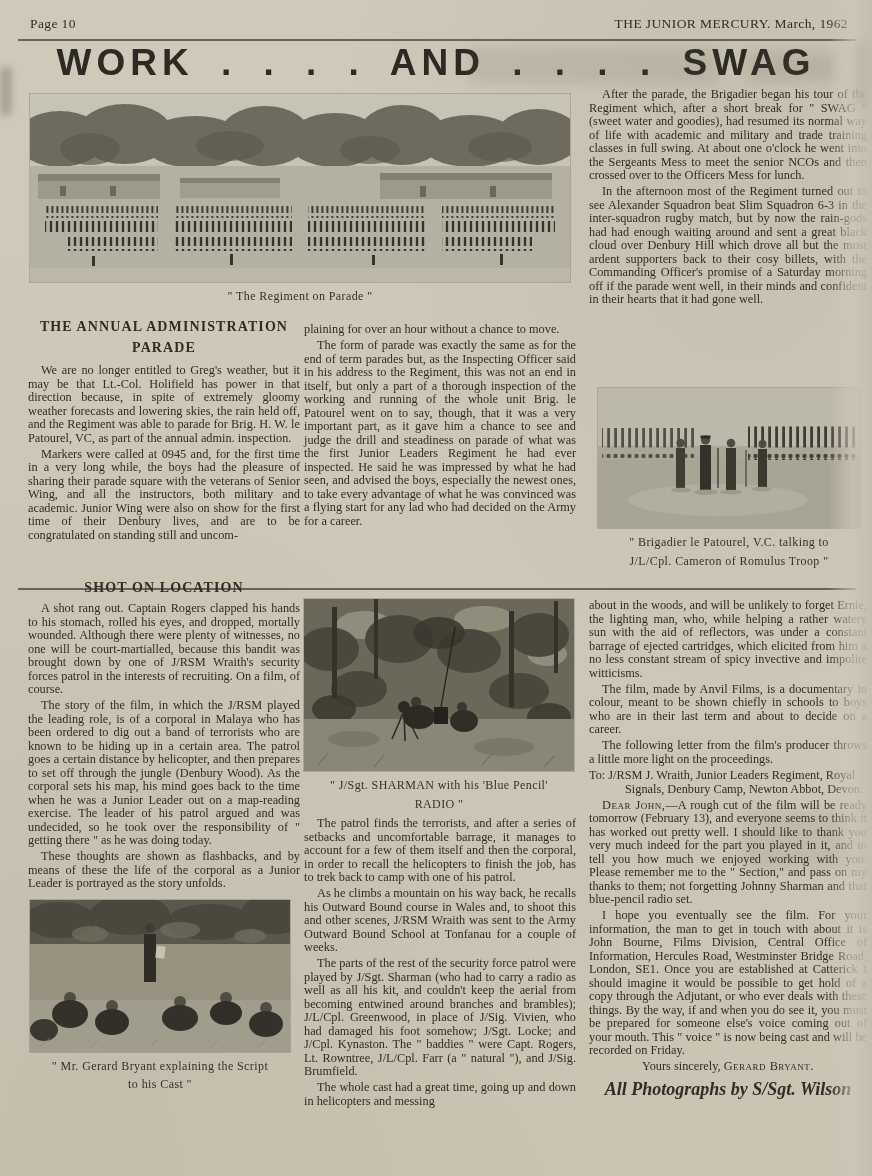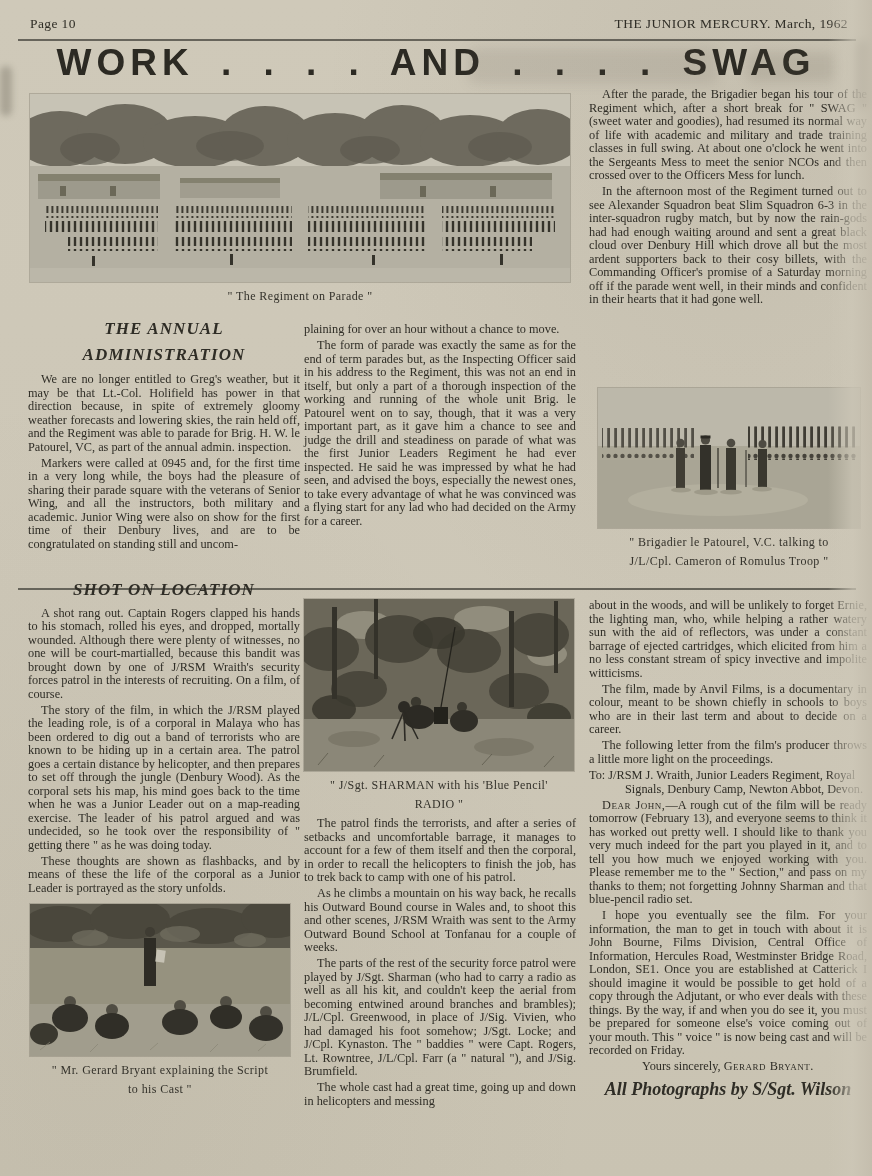--- a/index.html
+++ b/index.html
@@ -17,22 +17,22 @@
   .rule.top{top:39px;}
   .rule.mid{top:588px;}
   h1.title{position:absolute;top:42px;left:0;width:100%;margin:0;text-align:center;
        font-family:"Liberation Sans",sans-serif;font-weight:bold;font-size:37px;
        letter-spacing:5px;word-spacing:12px;color:#2c2a23;}
   
   .col{position:absolute;font-size:12.3px;line-height:13.5px;text-align:justify;}
   .p{margin:2.5px 0 0 0;text-indent:13px;}
   .p:first-child{margin-top:0;}
   .p.flush{text-indent:0;}
-  h2.art{margin:0 0 6px 0;font-size:17px;font-weight:bold;text-align:center;
-       letter-spacing:1.1px;line-height:1.5;font-style:italic;}
+  h2.art{margin:0 0 6px 0;font-size:14px;font-weight:bold;text-align:center;
+       letter-spacing:1.1px;line-height:1.5;}
   h2.art span{display:block;}
   
   figure{margin:0;padding:0;}
   .photo{display:block;background:#b4b0a2;box-shadow:0 0 0 1px rgba(80,75,62,.25), inset 0 0 18px rgba(60,55,45,.25);}
   figcaption{font-size:12px;text-align:center;letter-spacing:.4px;line-height:1.55;margin-top:5px;color:#34322b;}
   .fig-parade{position:absolute;left:30px;top:94px;width:540px;}
   .fig-brig{position:absolute;left:598px;top:388px;width:262px;}
   .fig-sharman{width:270px;margin-bottom:4px;}
   .fig-bryant{width:260px;margin:9px auto 0 2px;}
   
@@ -125,20 +125,21 @@
           <rect x="470" y="160" width="3" height="11"></rect>
       </g>
       <rect y="174" width="540" height="14" fill="#bbb7a9"></rect>
     </svg>
     <figcaption>" The Regiment on Parade "</figcaption>
   </figure>
 
   <div class="col" style="left:28px;top:316px;width:272px;">
     <h2 class="art">
       <span>THE ANNUAL ADMINISTRATION</span>
+      <span>PARADE</span>
     </h2>
     <p class="p">We are no longer entitled to Greg's weather, but it may be that Lt.-Col. Holifield has power in that direction because, in spite of extremely gloomy weather forecasts and lowering skies, the rain held off, and the Regiment was able to parade for Brig. H. W. le Patourel, VC, as part of the annual admin. inspection.</p>
     <p class="p">Markers were called at 0945 and, for the first time in a very long while, the boys had the pleasure of sharing their parade square with the veterans of Senior Wing, and all the instructors, both military and academic. Junior Wing were also on show for the first time of their Denbury lives, and are to be congratulated on standing still and uncom-</p>
   </div>
 
   <div class="col" style="left:304px;top:323px;width:272px;">
     <p class="p flush">plaining for over an hour without a chance to move.</p>
     <p class="p">The form of parade was exactly the same as for the end of term parades but, as the Inspecting Officer said in his address to the Regiment, this was not an end in itself, but only a part of a thorough inspection of the working and running of the whole unit Brig. le Patourel went on to say, though, that it was a very important part, as it gave him a chance to see and judge the drill and steadiness on parade of what was the first Junior Leaders Regiment he had ever inspected.  He said he was impressed by what he had seen, and advised the boys, especially the newest ones, to take every advantage of what he was convinced was a flying start for any lad who had decided on the Army for a career.</p>
   </div>
 

